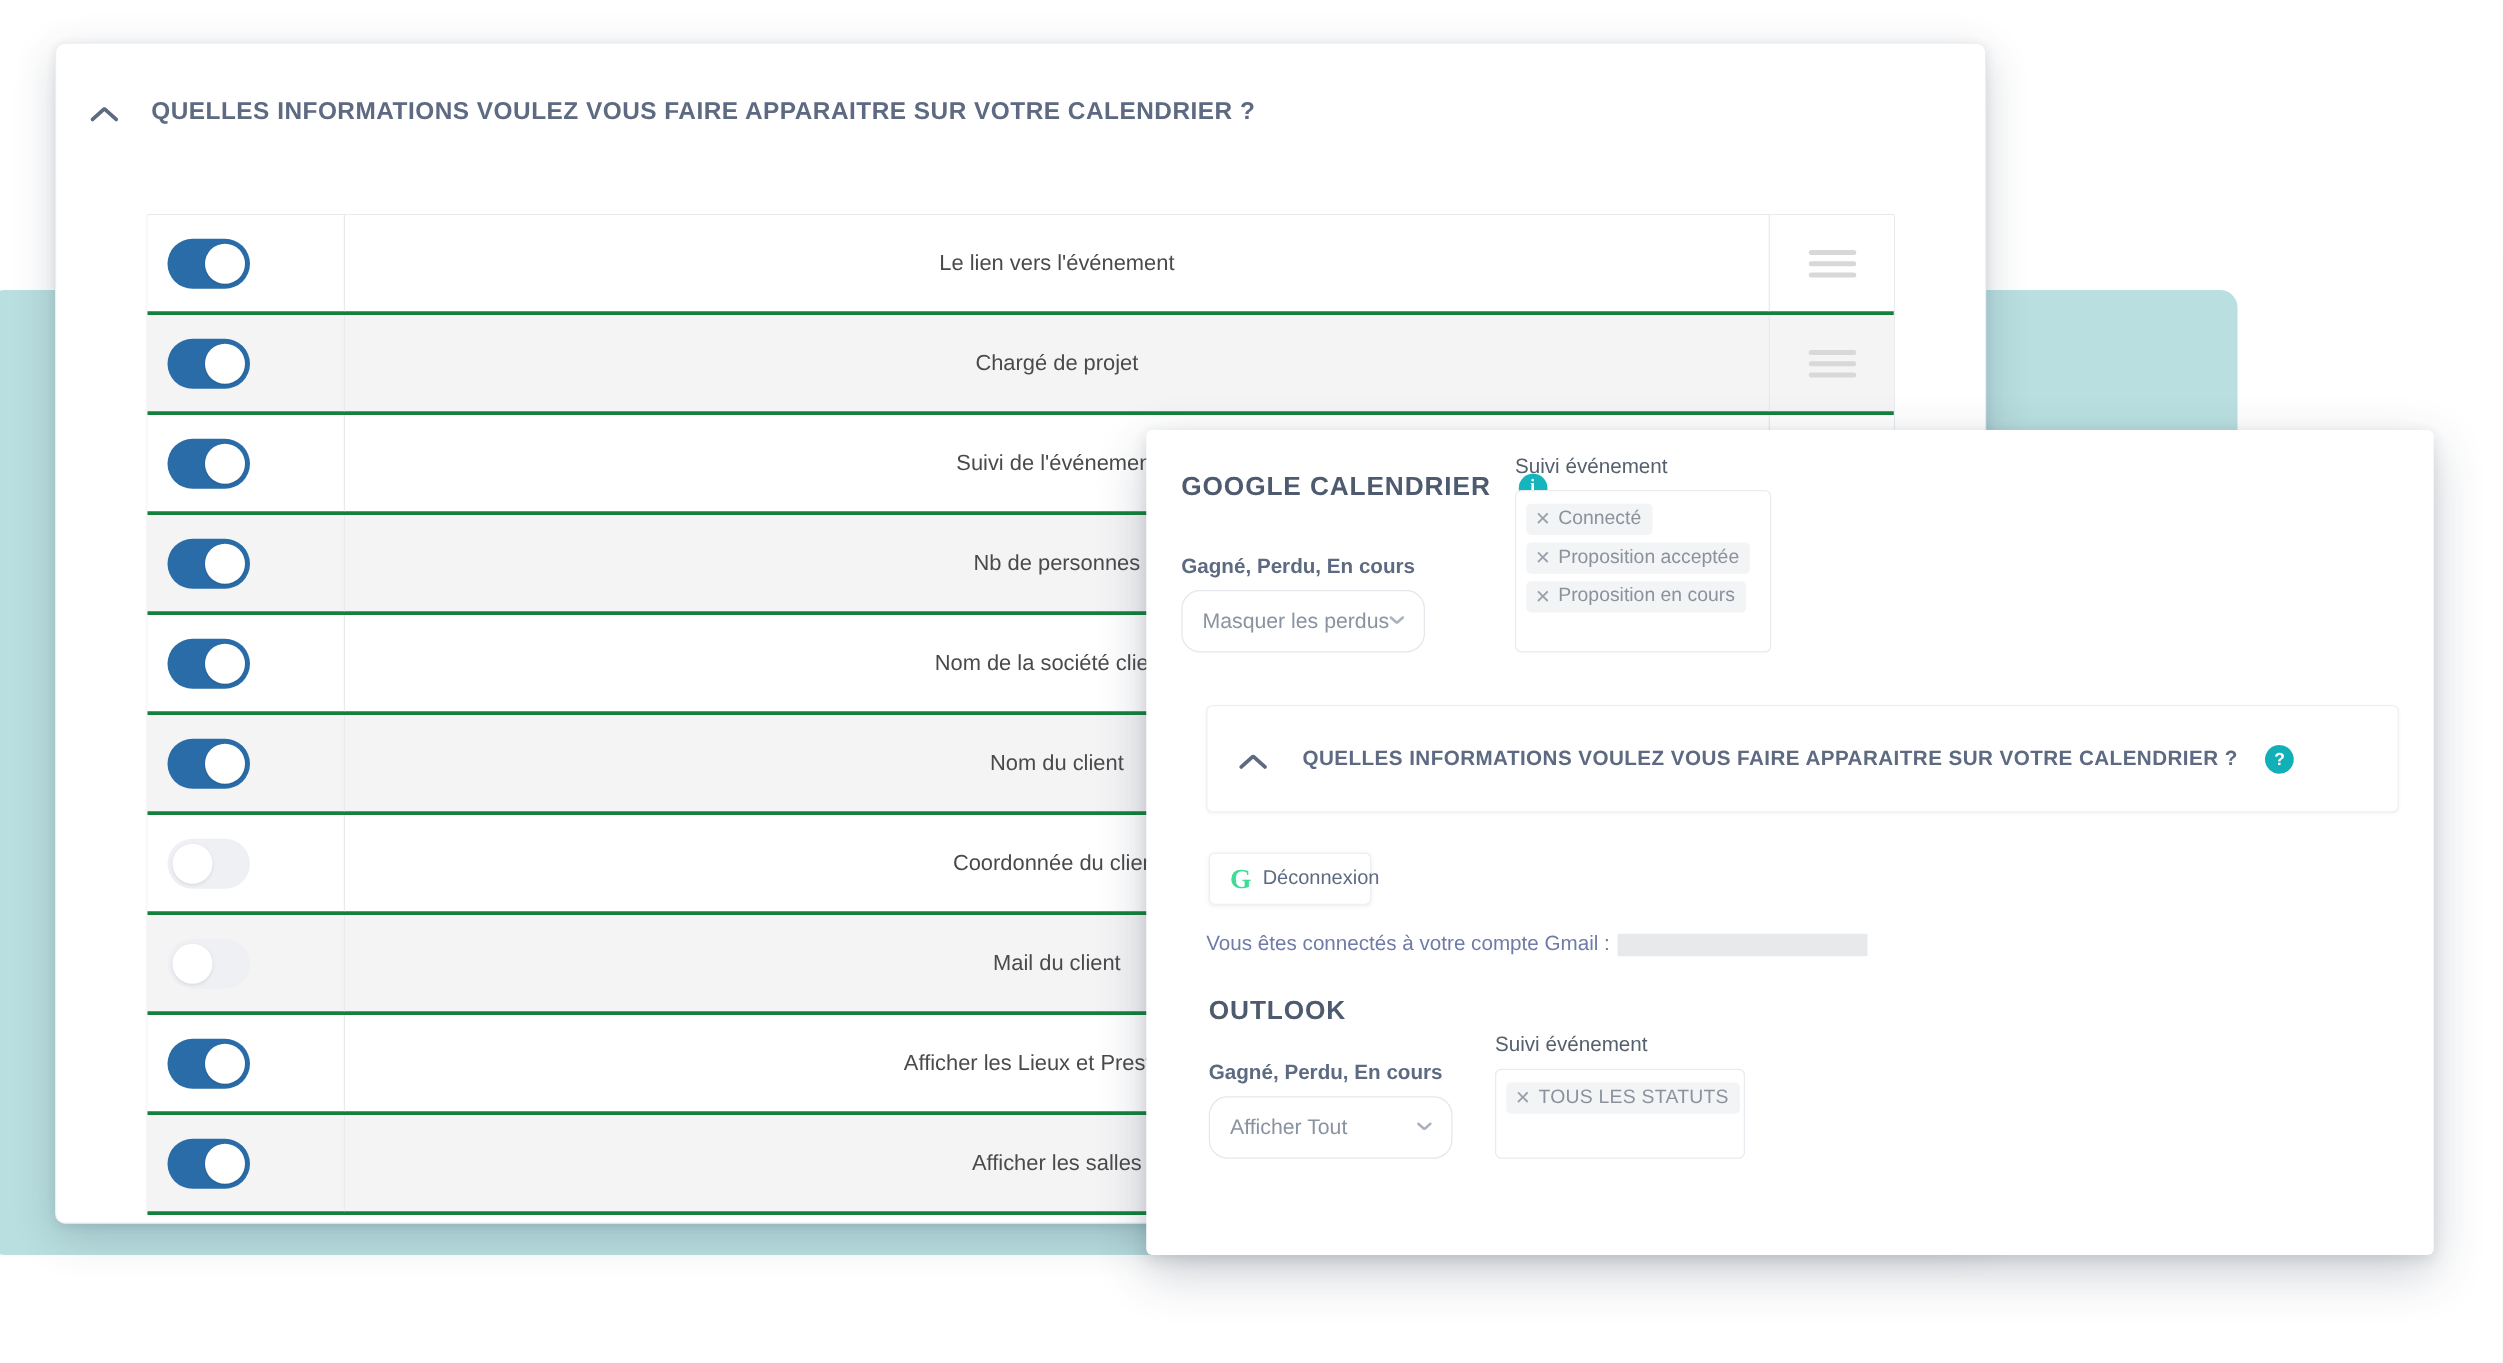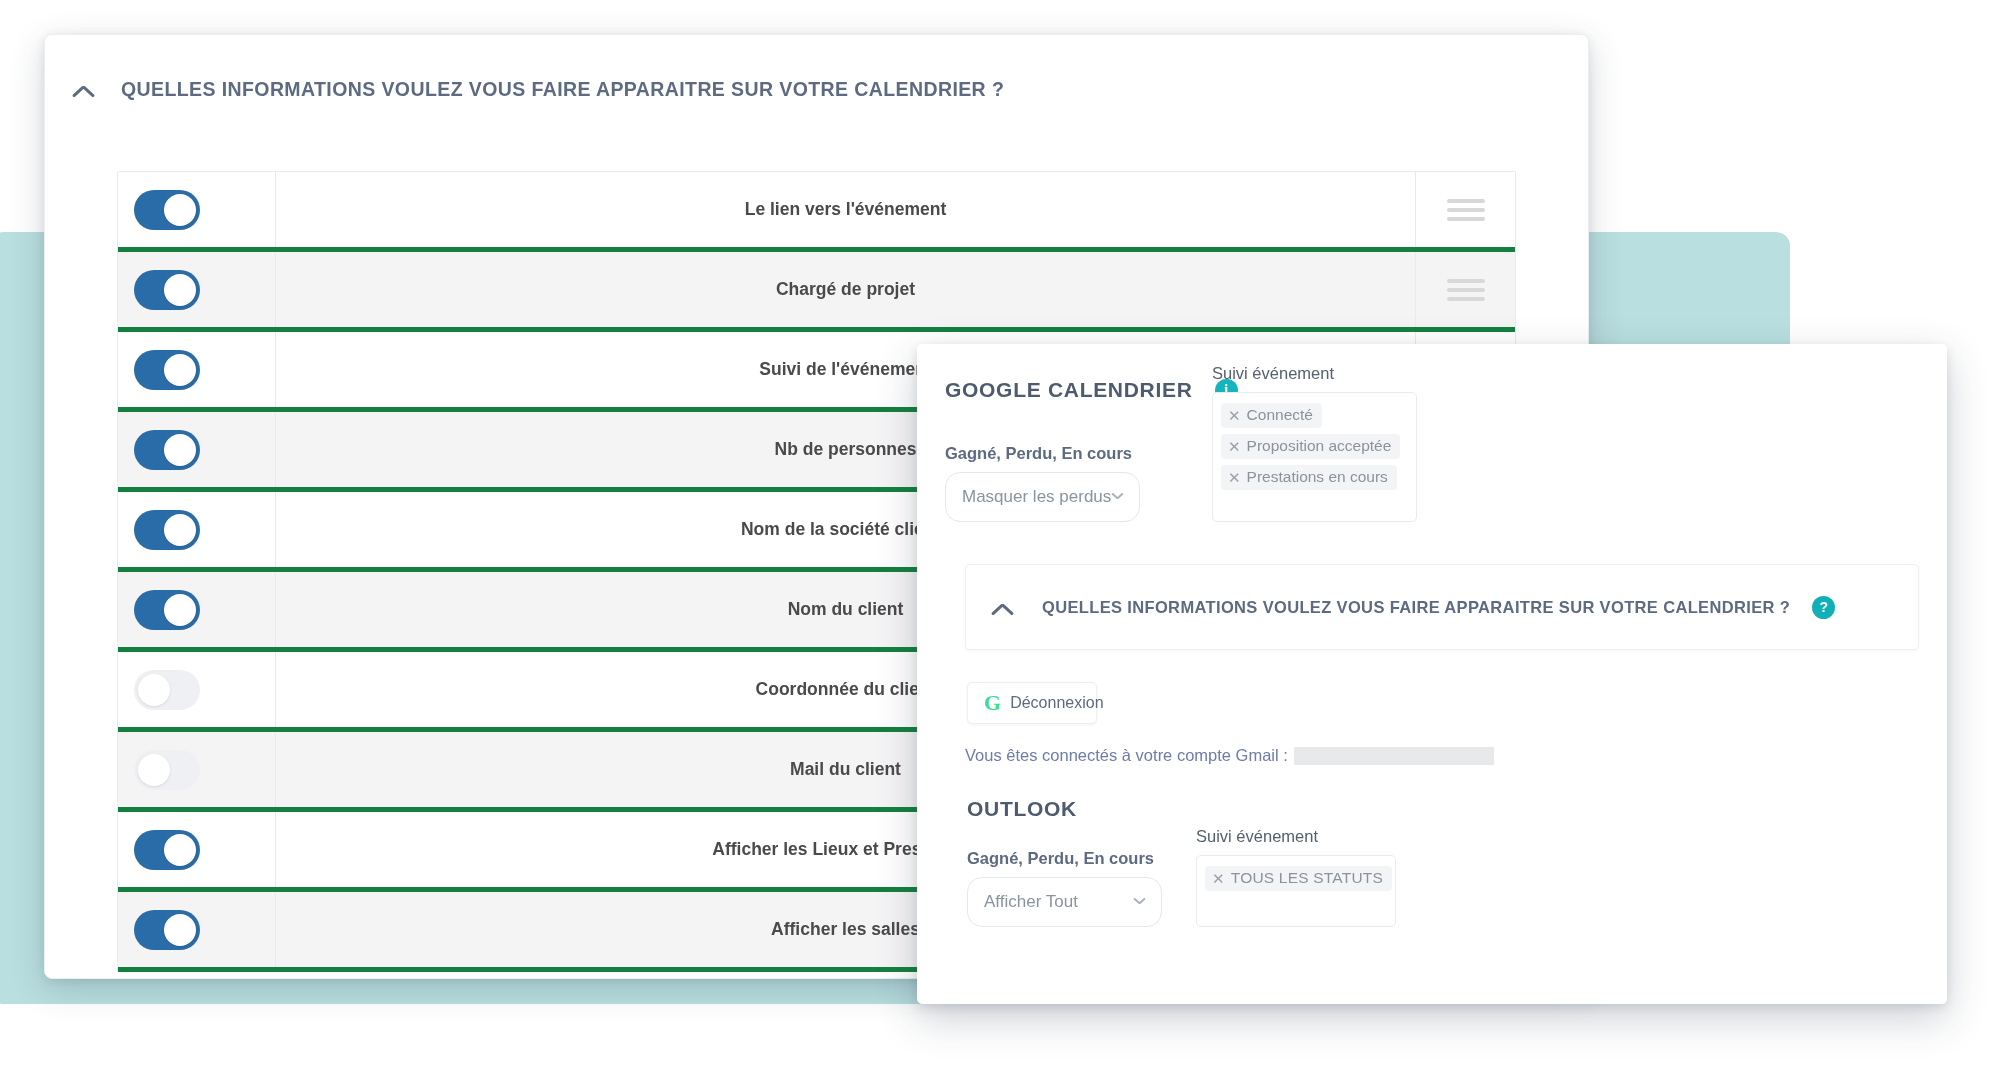--- a/index.html
+++ b/index.html
@@ -85,23 +85,22 @@
     margin: 28px 72px 0 72px;
     border: 1px solid #e9eaec;
     border-bottom: none;
     border-radius: 2px;
   }
 
   .pref-row {
     display: flex;
     align-items: center;
     height: 80px;
-    border-bottom: 5px solid #15803d;
-    background: #ffffff;
-    font-weight: bold;
+    border-bottom: 3px solid #15803d;
+    background: #ffffff;
   }
   .pref-row.alt { background: #f4f4f5; }
 
   .cell-toggle {
     width: 158px;
     flex: 0 0 158px;
     height: 100%;
     display: flex;
     align-items: center;
     padding-left: 16px;
@@ -557,21 +556,21 @@
             <span class="chip">
               <span class="x">✕</span>
               <span>Connecté</span>
             </span>
             <span class="chip">
               <span class="x">✕</span>
               <span>Proposition acceptée</span>
             </span>
             <span class="chip">
               <span class="x">✕</span>
-              <span>Prestations en cours</span>
+              <span>Proposition en cours</span>
             </span>
           </div>
         </div>
       </div>
 
       <div class="inner-accordion">
         <span class="chev-up"></span>
         <span class="ia-title">QUELLES INFORMATIONS VOULEZ VOUS FAIRE APPARAITRE SUR VOTRE CALENDRIER ?</span>
         <span class="badge-circle help">?</span>
       </div>

